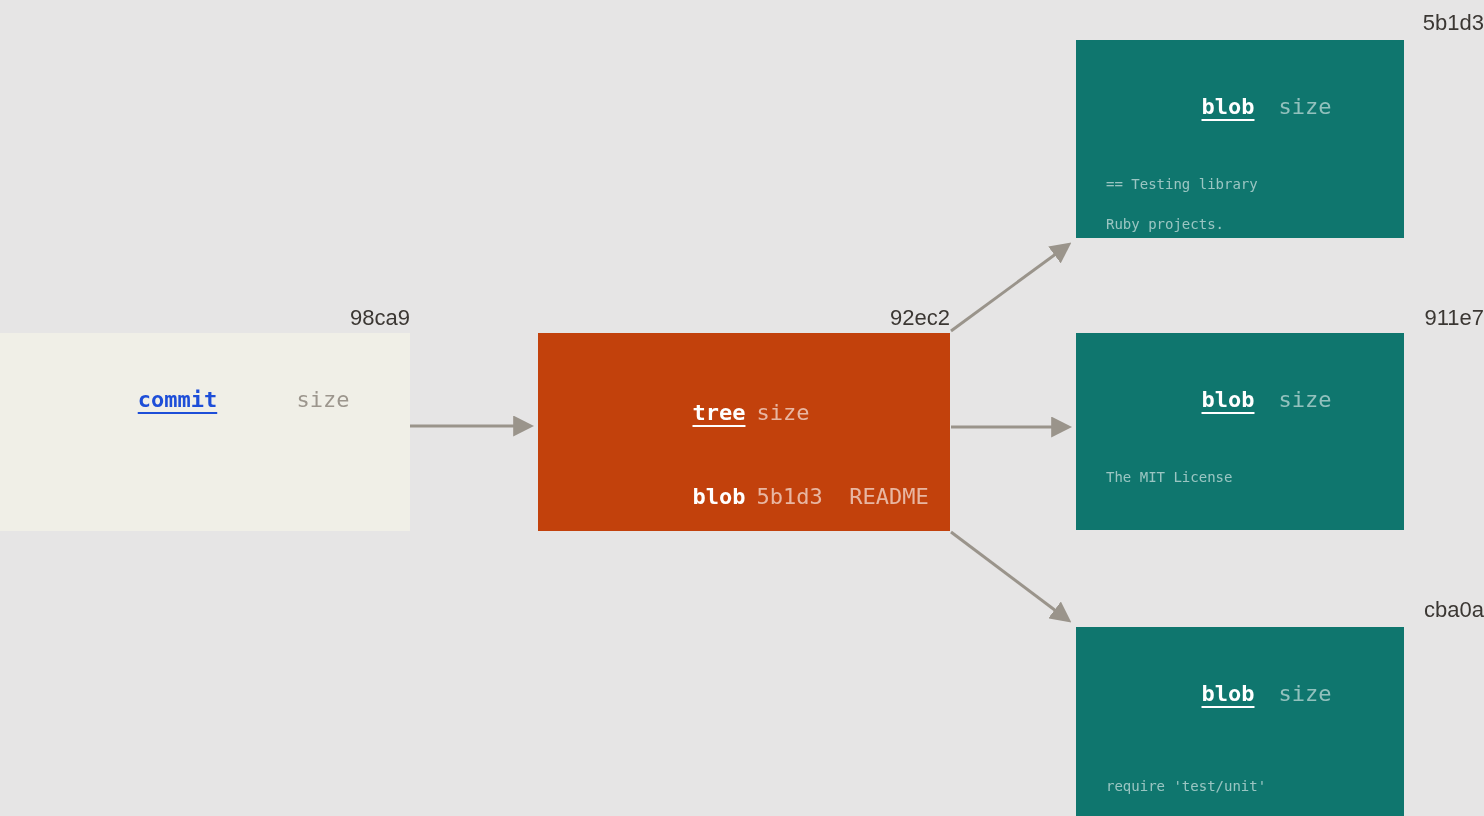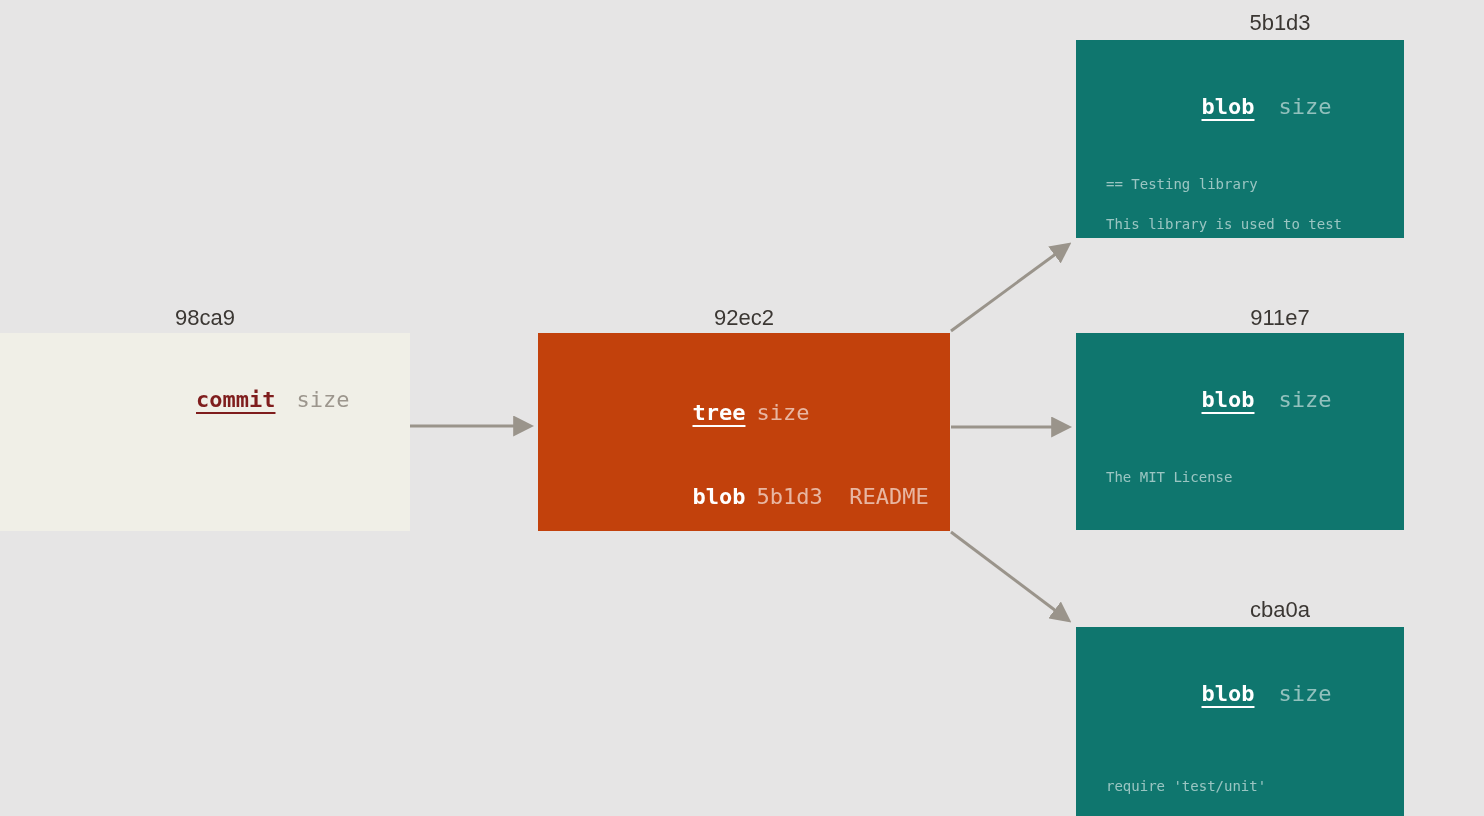--- a/index.html
+++ b/index.html
@@ -10,21 +10,21 @@
   body {
     position: relative;
     width: 1484px;
     height: 816px;
     overflow: hidden;
     font-family: "DejaVu Sans Mono", "Liberation Mono", monospace;
   }
   
   .obj-label {
     position: absolute;
-    text-align: center;
+    text-align: right;
     font-family: "Liberation Sans", "DejaVu Sans", sans-serif;
     font-size: 22px;
     line-height: 26px;
     color: #3B3733;
     white-space: pre;
   }
   
   .box {
     position: absolute;
     overflow: hidden;
@@ -40,22 +40,22 @@
   
   .commit-rows { padding-top: 25px; }
   .crow {
     font-size: 22px;
     line-height: 28px;
     white-space: pre;
   }
   .ckey {
     display: inline-block;
     width: 196px;
-    text-align: right;
-    color: #7f1d1d;
+    text-align: center;
+    color: #1d4ed8;
     font-weight: 500;
   }
   .ckey.u { font-weight: 700; }
   .cval { margin-left: 21px; color: #9C968D; }
 
   
   .tree-rows { padding: 38px 0 0 75px; }
   .trow {
     font-size: 22px;
     line-height: 28px;
@@ -151,21 +151,20 @@
   <div class="blob-header">
     <span class="bkey u">blob</span><span class="bval">size</span>
   </div>
   <div class="blob-body">
     <p>
       </p>
       <div class="line">== Testing library</div>
     <p></p>
     <p>
       </p>
-      <div class="line">This library is used to test</div>
       <div class="line">Ruby projects.</div>
     <p></p>
   </div>
 </div>
 
 <div class="box blob-box blob-911e7">
   <div class="blob-header">
     <span class="bkey u">blob</span><span class="bval">size</span>
   </div>
   <div class="blob-body">

